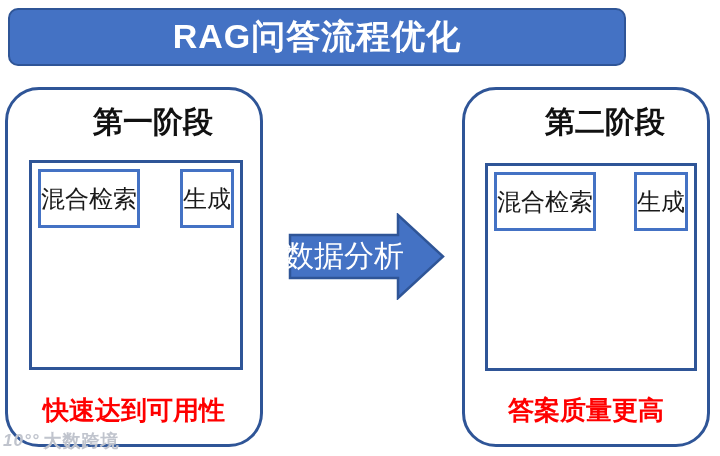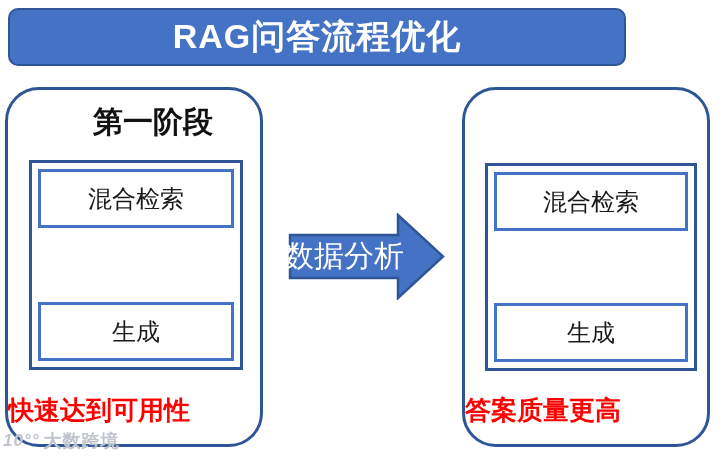--- a/index.html
+++ b/index.html
@@ -49,41 +49,40 @@
     font-weight: bold;
     color: #111111;
     padding-left: 38px;
   }
 
   .container-box {
     position: absolute;
     border: 3px solid #2F5597;
     background: #ffffff;
     display: flex;
-    flex-direction: column;
     justify-content: space-between;
     padding: 6px;
   }
   .stage-left  .container-box { left: 21px; top: 70px; width: 214px; height: 210px; }
   .stage-right .container-box { left: 20px; top: 73px; width: 212px; height: 208px; }
 
   .flow-item {
     height: 59px;
     border: 3px solid #4472C4;
     background: #ffffff;
     display: flex; align-items: center; justify-content: center;
     font-size: 24px;
     color: #1a1a1a;
   }
 
   .caption {
     position: absolute;
     left: 0; bottom: 16px;
     width: 100%;
-    text-align: left;
+    text-align: center;
     color: #FF0000;
     font-size: 26px;
     font-weight: bold;
   }
 
   
   .arrow-wrap {
     position: absolute;
     left: 288px; top: 213px;
     width: 158px; height: 87px;
@@ -136,20 +135,21 @@
   </div>
 
   <div class="arrow-wrap">
     <svg width="158" height="87" viewBox="0 0 158 87">
       <polygon points="2,22 110,22 110,2 155,43.5 110,85 110,65 2,65" fill="#4472C4" stroke="#2F5597" stroke-width="2.5" stroke-linejoin="miter"></polygon>
     </svg>
     <div class="arrow-label">数据分析</div>
   </div>
 
   <div class="stage stage-right">
+    <div class="stage-title">第二阶段</div>
     <div class="container-box">
       <div class="flow-item">混合检索</div>
       <div class="flow-item">生成</div>
     </div>
     <div class="caption">答案质量更高</div>
   </div>
 
   <div class="watermark">
     <span class="wm-logo">10°°</span>
     <span>大数跨境</span>

